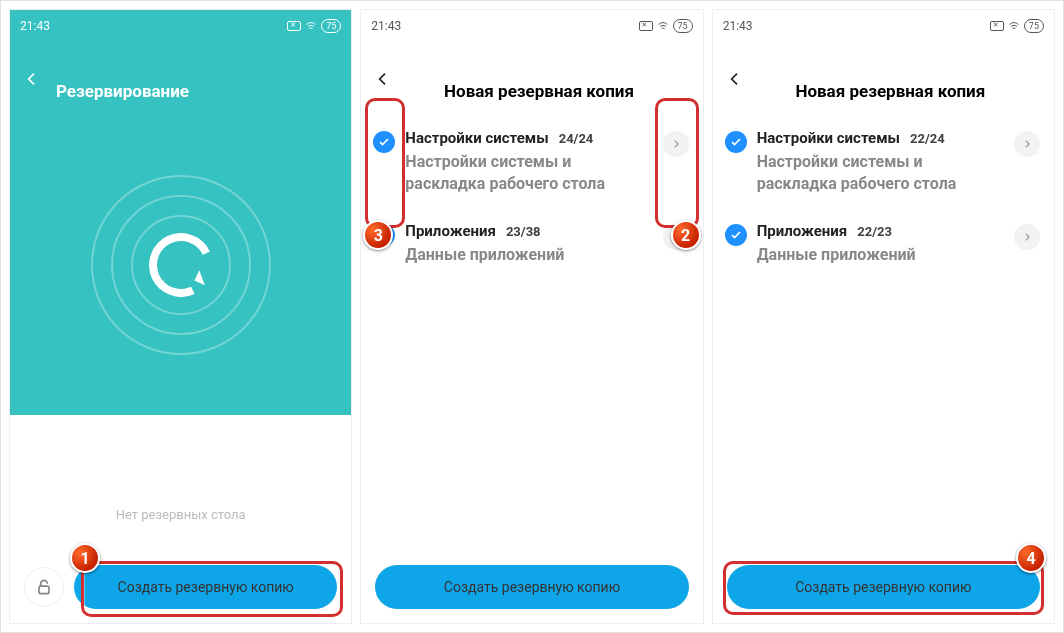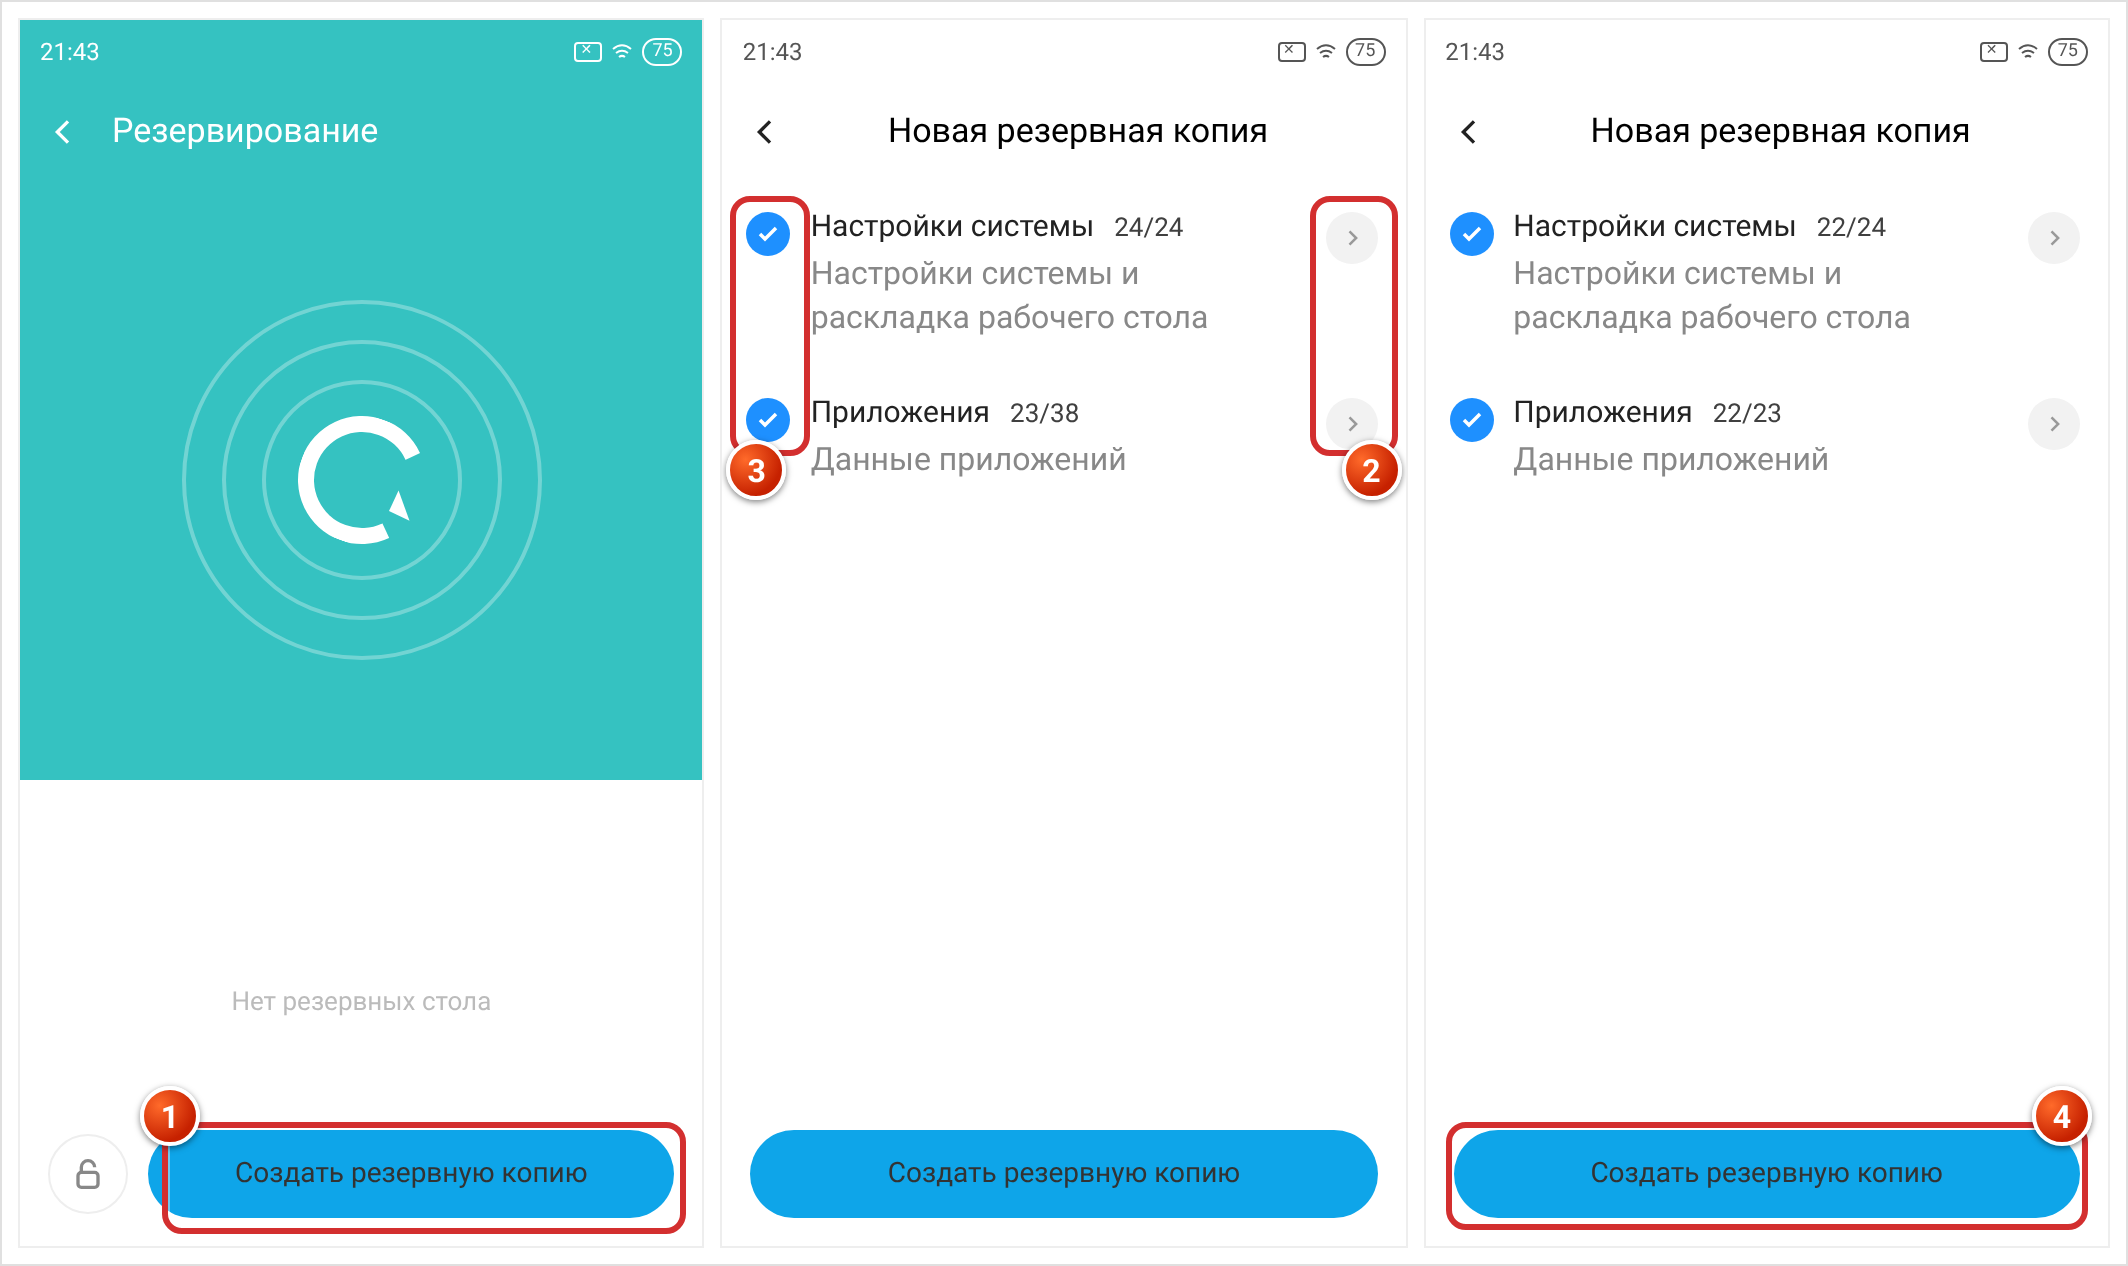--- a/index.html
+++ b/index.html
@@ -46,21 +46,21 @@
   .sim-icon { width:14px; height:10px; border:1px solid currentColor; border-radius:2px; position:relative; }
   .sim-icon::after{content:"✕"; font-size:7px; position:absolute; left:2px; top:-1px;}
   
   .titlebar {
     display:flex; align-items:center;
     padding: 14px 12px 14px 12px;
     gap: 14px;
   }
   .titlebar.light { color:#fff; }
   .titlebar .back { width:20px; height:20px; flex:0 0 20px; display:flex; align-items:center; justify-content:center; cursor:pointer;}
-  .titlebar .title { font-size:17px; font-weight:400; flex:1; text-align:left;}
+  .titlebar .title { font-size:17px; font-weight:700; flex:1; text-align:left;margin-top:25px;}
   .titlebar.center .title { text-align:center; margin-right:20px;}
   
   .hero {
     background:#35c2c1;
     height: 300px;
     display:flex; align-items:center; justify-content:center;
   }
   .hero-bg-circles{
     position:relative;
     width:180px;height:180px;
@@ -93,21 +93,21 @@
     width:40px;height:40px; border:1px solid #eee; border-radius:22px;
     display:flex;align-items:center;justify-content:center;color:#888;cursor:pointer;
     flex:0 0 40px;
   }
   .create-btn{
     flex:1; height:44px; background:#0ea5e9; border-radius:22px;
     display:flex; align-items:center; justify-content:center;
     font-size:14px; color:#333; cursor:pointer;
   }
   
-  .content{ flex:1; padding:0 4px;}
+  .content{ flex:1; padding:0 4px;font-weight:bold;}
   .item{
     display:flex; align-items:flex-start; padding:14px 10px 14px 8px;
     gap:10px; position:relative;
   }
   .chk{
     width:22px;height:22px;border-radius:50%;background:#1e90ff;
     display:flex;align-items:center;justify-content:center;color:#fff;
     flex:0 0 22px; margin-top:2px; cursor:pointer;
   }
   .item-text{ flex:1; }

